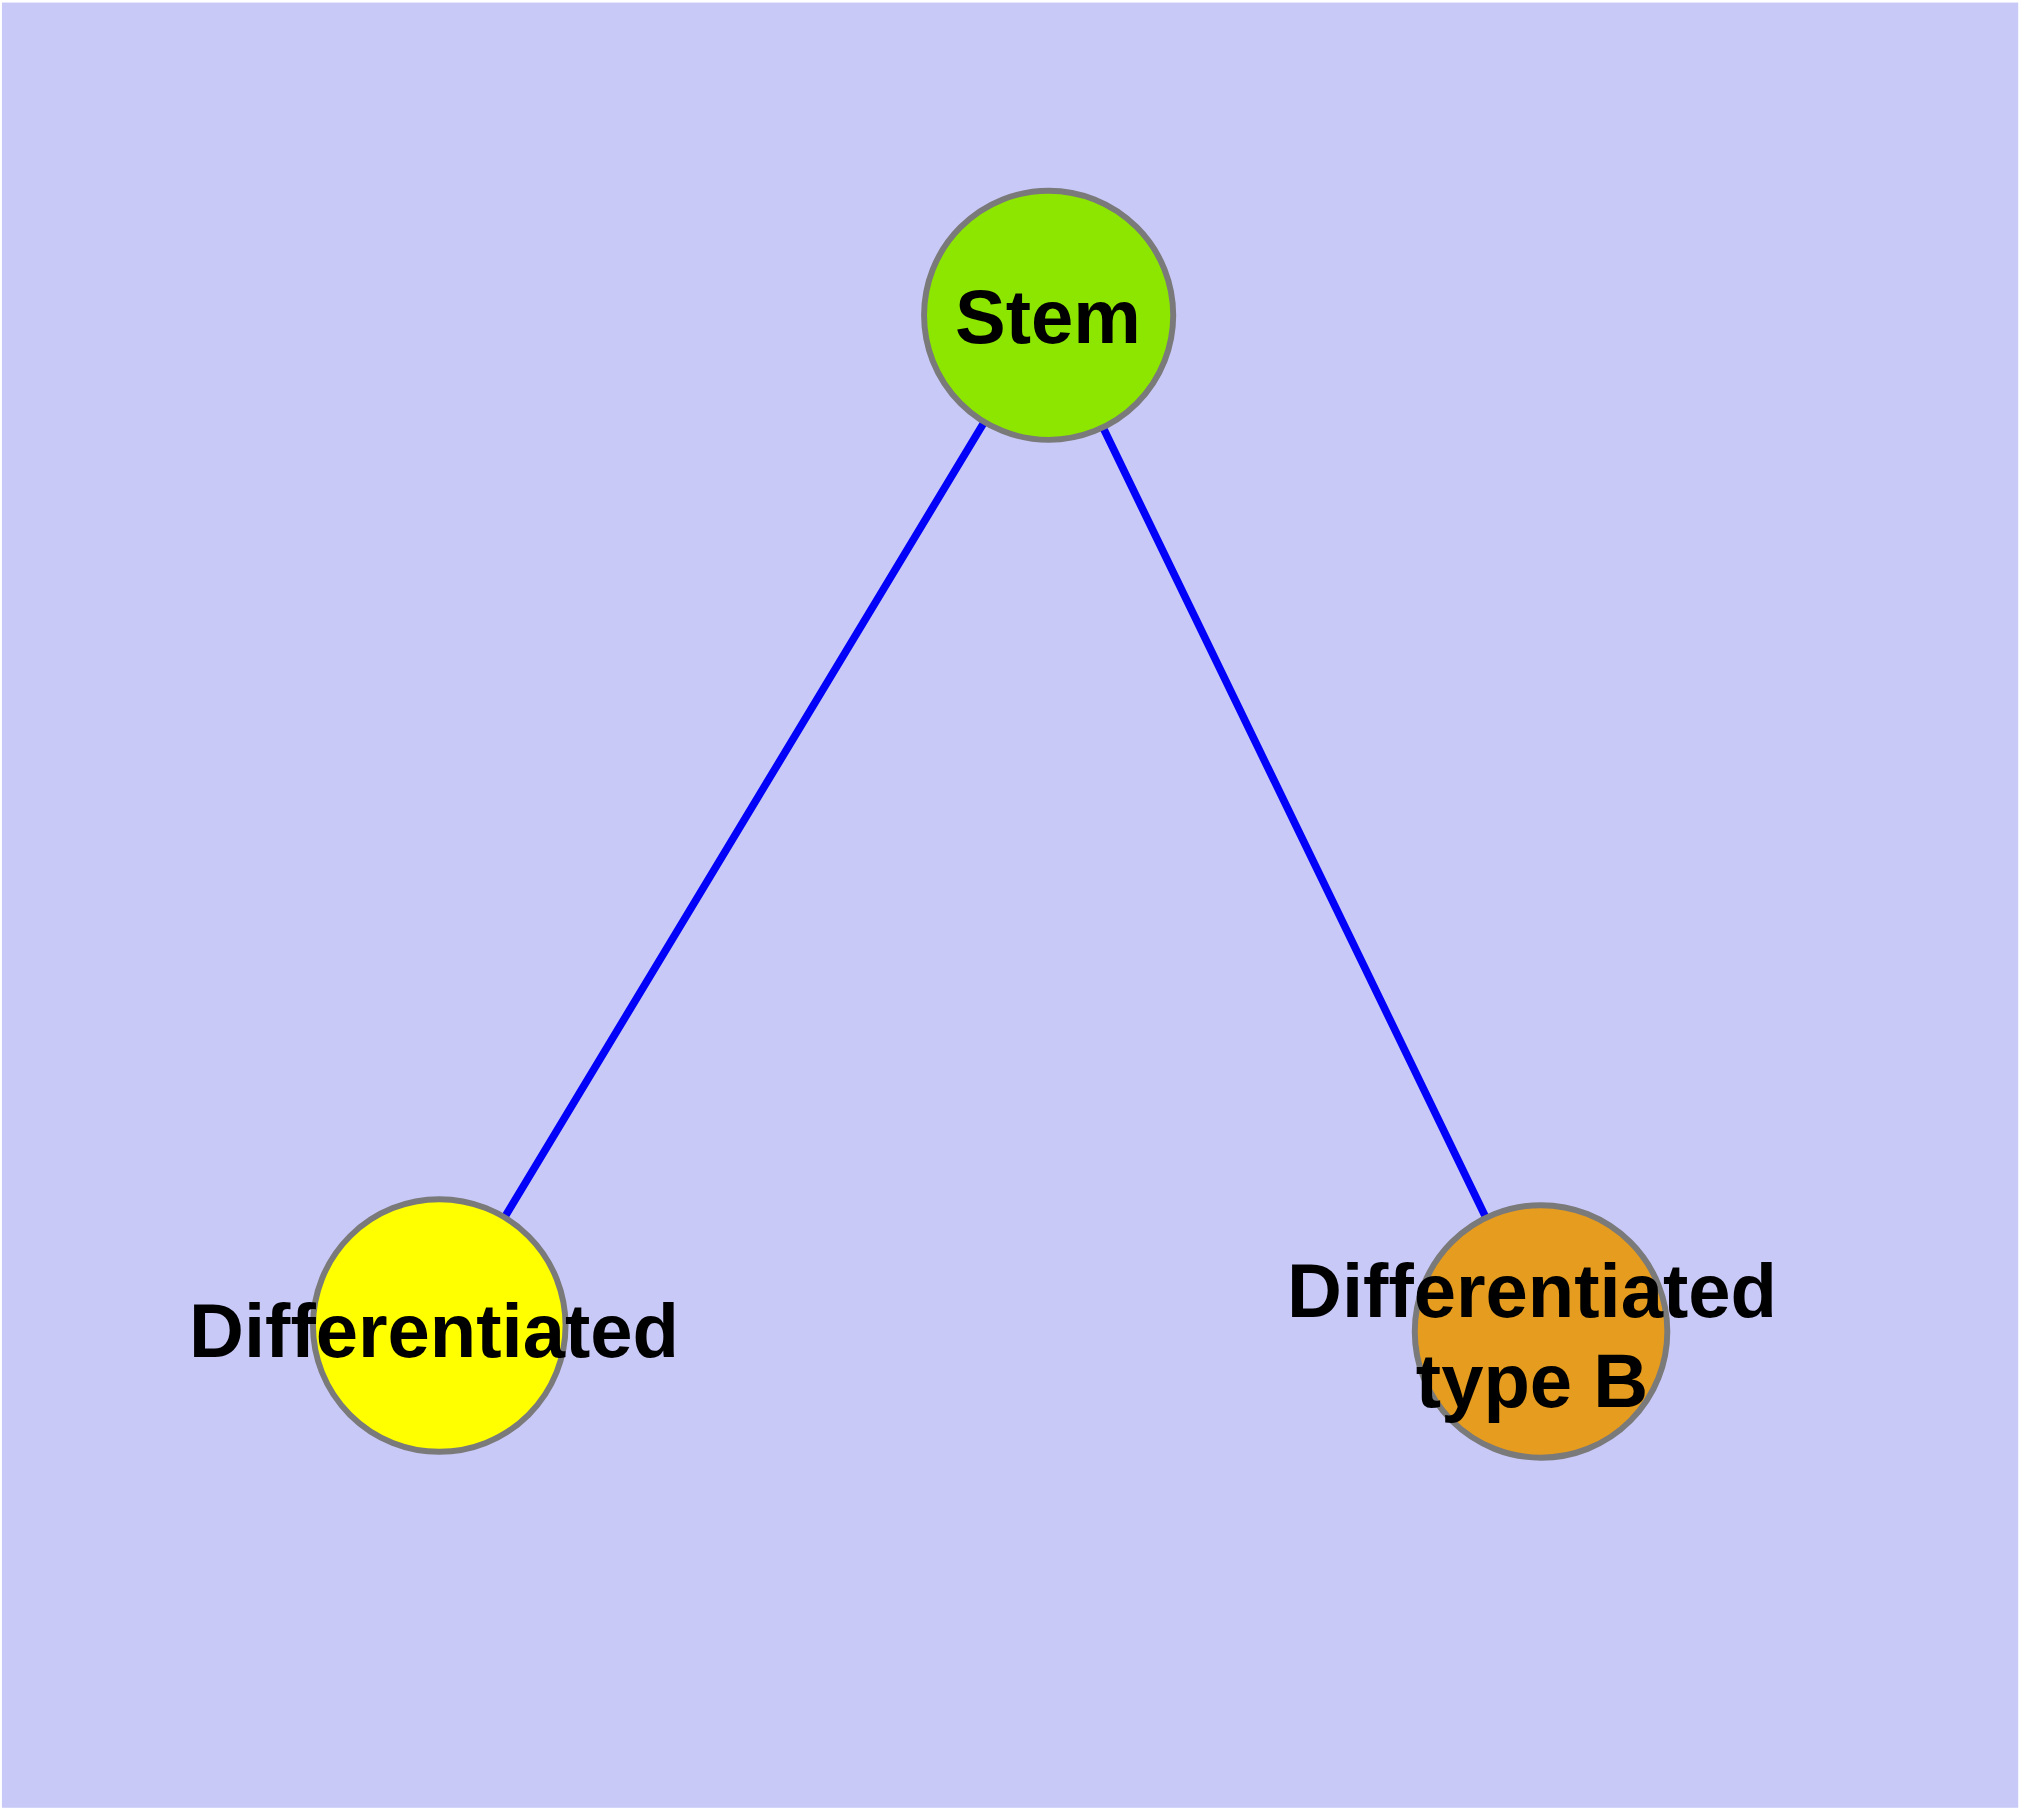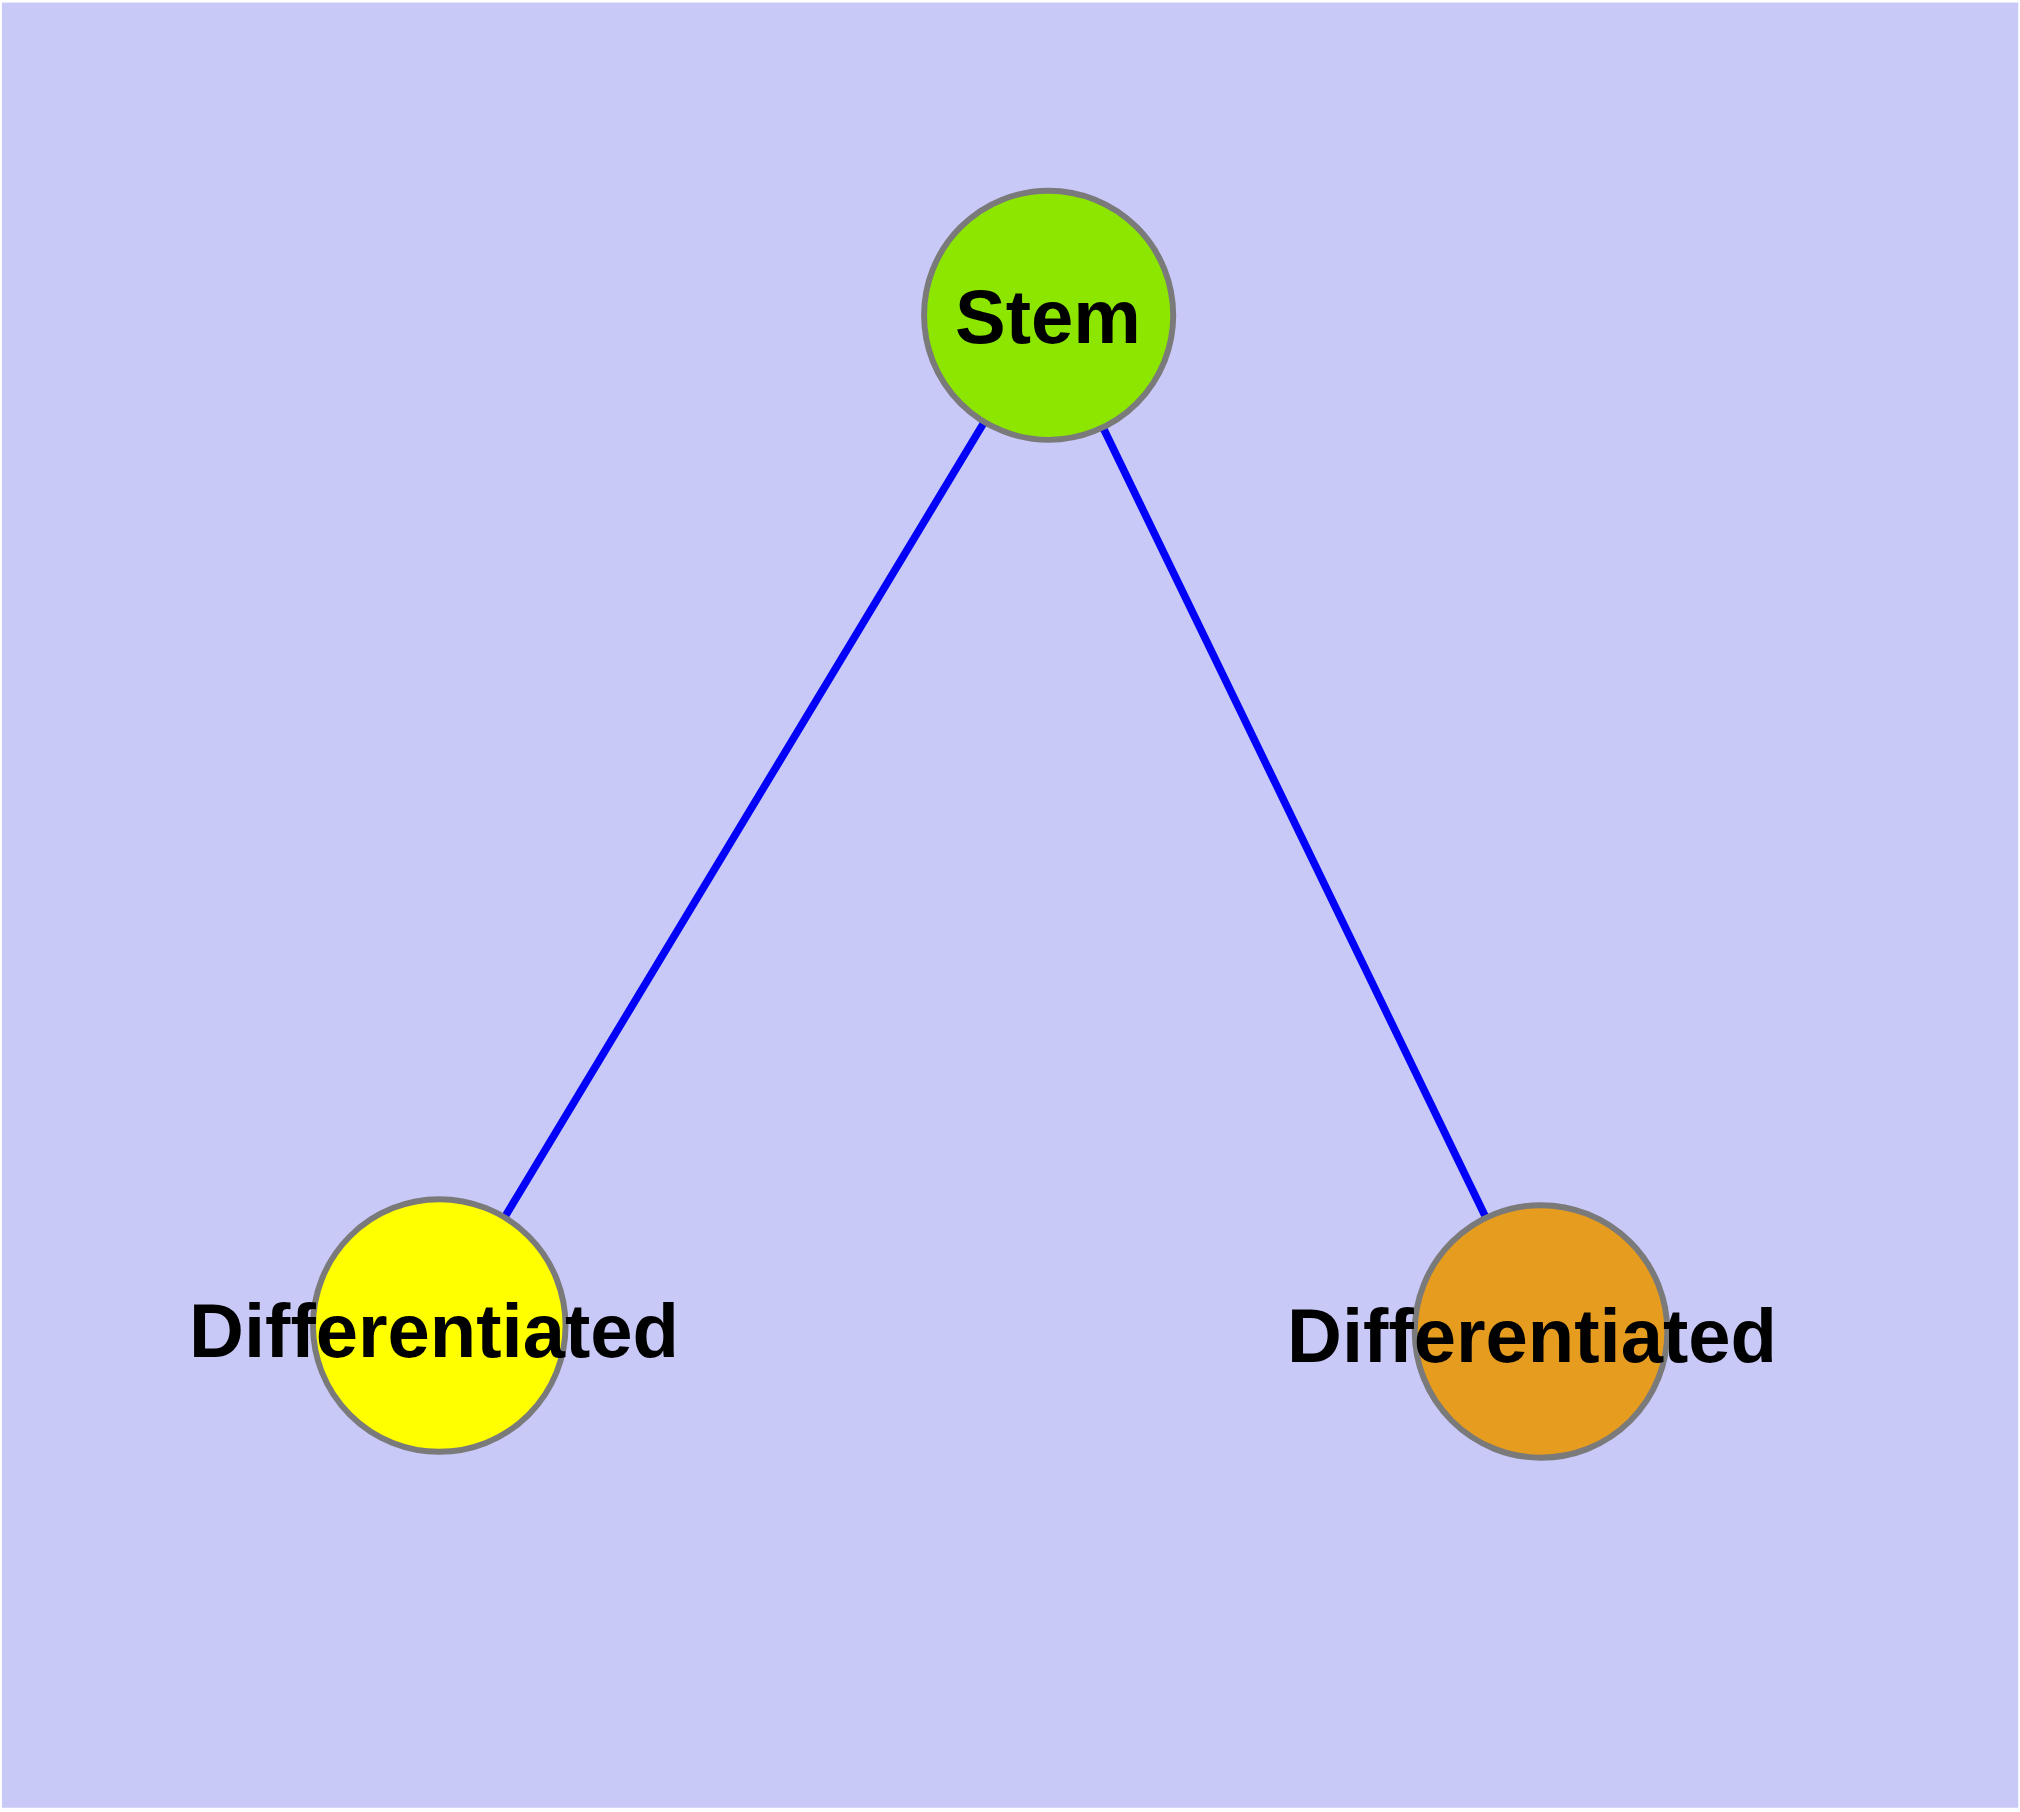--- a/index.html
+++ b/index.html
@@ -62,16 +62,17 @@
   <div class="node-label" style="left:1048px; top:317px;">
     <span>Stem</span>
   </div>
 
   <div class="node-label" style="left:434px; top:1331px;">
     <span>Differentiated</span>
   </div>
 
   <div class="node-label" style="left:1532px; top:1336px;">
     <span>Differentiated</span>
+    <span>type B</span>
   </div>
 
 </div>
 
 
 </body></html>

